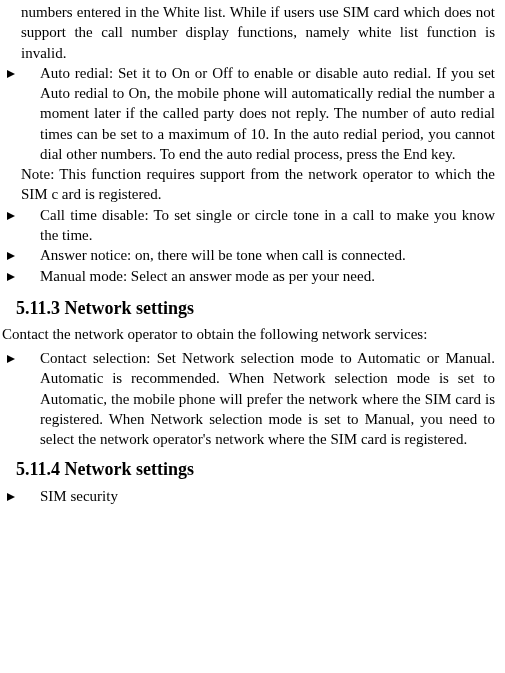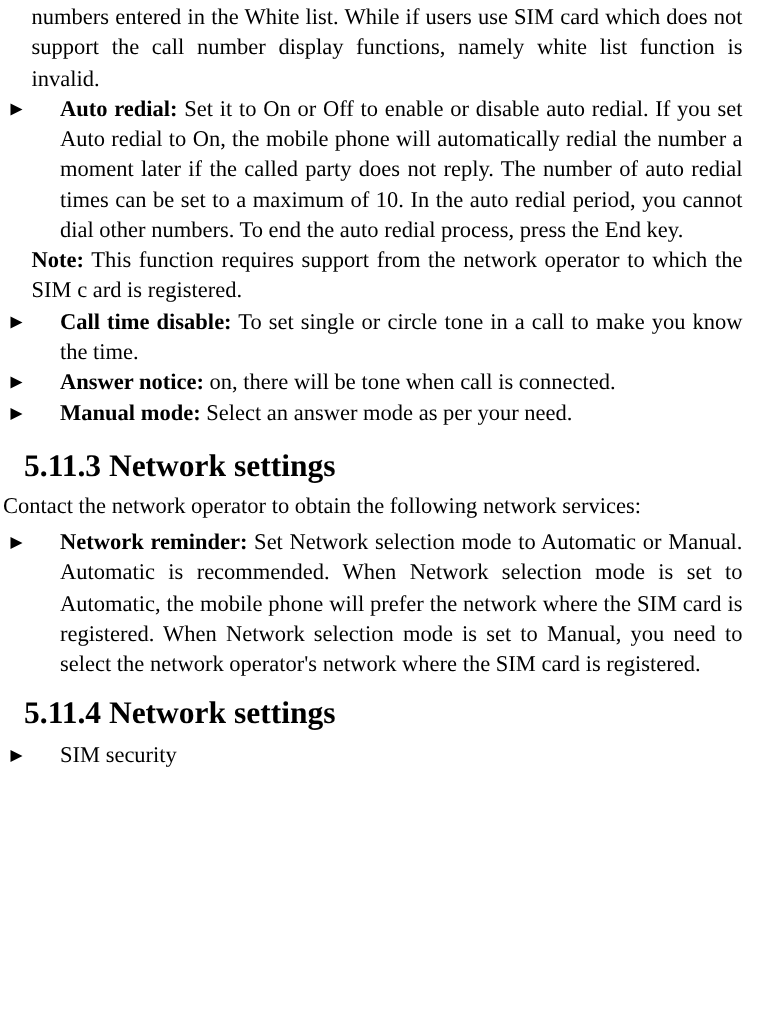--- a/index.html
+++ b/index.html
@@ -30,28 +30,28 @@
     }
     .bullet-marker svg {
       width: 10px;
       height: 10px;
     }
     .bullet-content {
       flex: 1;
       text-align: justify;
     }
     .bold {
-      font-weight: bold;
+      font-weight: normal;
     }
     .note-block {
       margin-left: 19px;
       text-align: justify;
     }
     h2 {
-      font-size: 21px;
+      font-size: 18px;
       font-weight: bold;
       margin: 8px 0 4px 14px;
     }
     .intro-text {
       text-align: justify;
       margin-bottom: 4px;
     }
   </style>
 </head>
 <body>
@@ -112,21 +112,21 @@
 
 <div class="intro-text">Contact the network operator to obtain the following network services:</div>
 
 <div class="bullet-item">
   <div class="bullet-marker">
     <svg viewBox="0 0 10 10">
         <path d="M1,1 L9,5 L1,9 Z" fill="#000"></path>
       </svg>
   </div>
   <div class="bullet-content">
-    <span class="bold">Network reminder:</span><span> Set Network selection mode to Automatic or Manual. Automatic is recommended. When Network selection mode is set to Automatic, the mobile phone will prefer the network where the SIM card is registered. When Network selection mode is set to Manual, you need to select the network operator's network where the SIM card is registered.</span>
+    <span class="bold">Contact selection:</span><span> Set Network selection mode to Automatic or Manual. Automatic is recommended. When Network selection mode is set to Automatic, the mobile phone will prefer the network where the SIM card is registered. When Network selection mode is set to Manual, you need to select the network operator's network where the SIM card is registered.</span>
   </div>
 </div>
 
 <h2>5.11.4  Network settings</h2>
 
 <div class="bullet-item">
   <div class="bullet-marker">
     <svg viewBox="0 0 10 10">
         <path d="M1,1 L9,5 L1,9 Z" fill="#000"></path>
       </svg>

